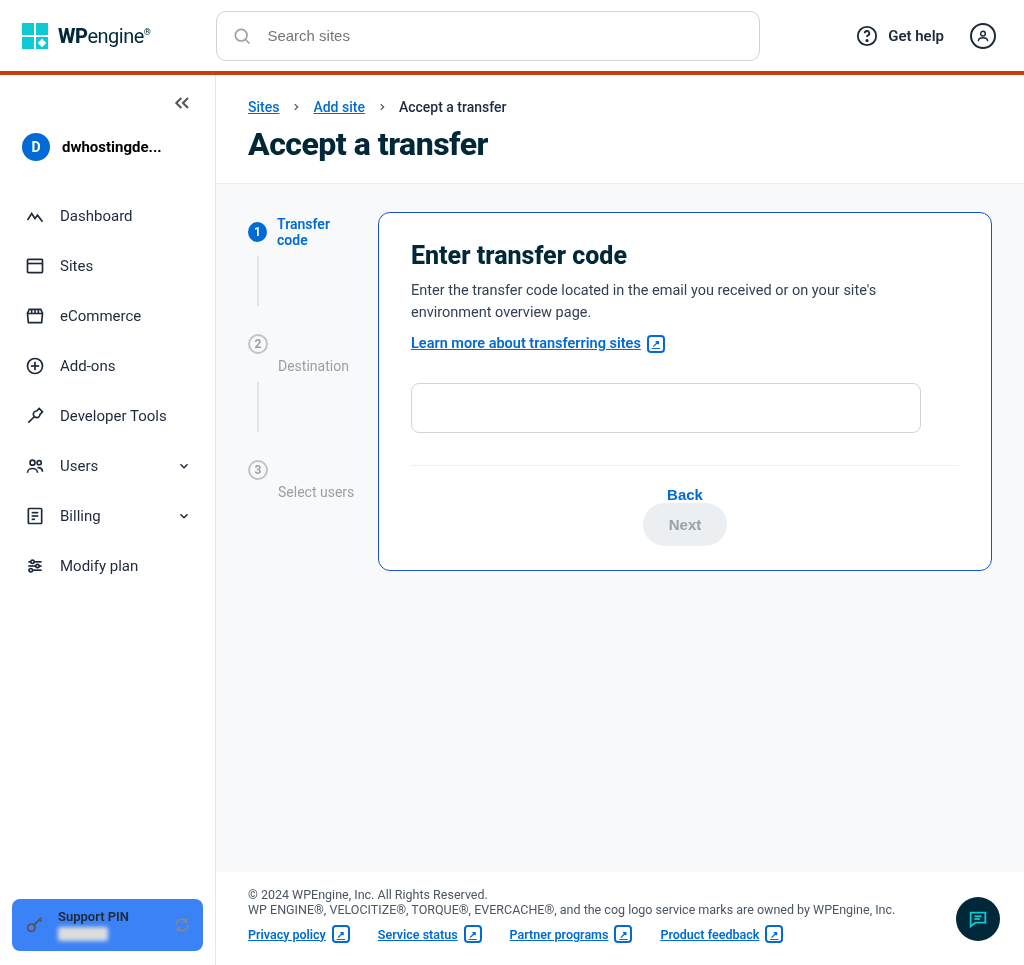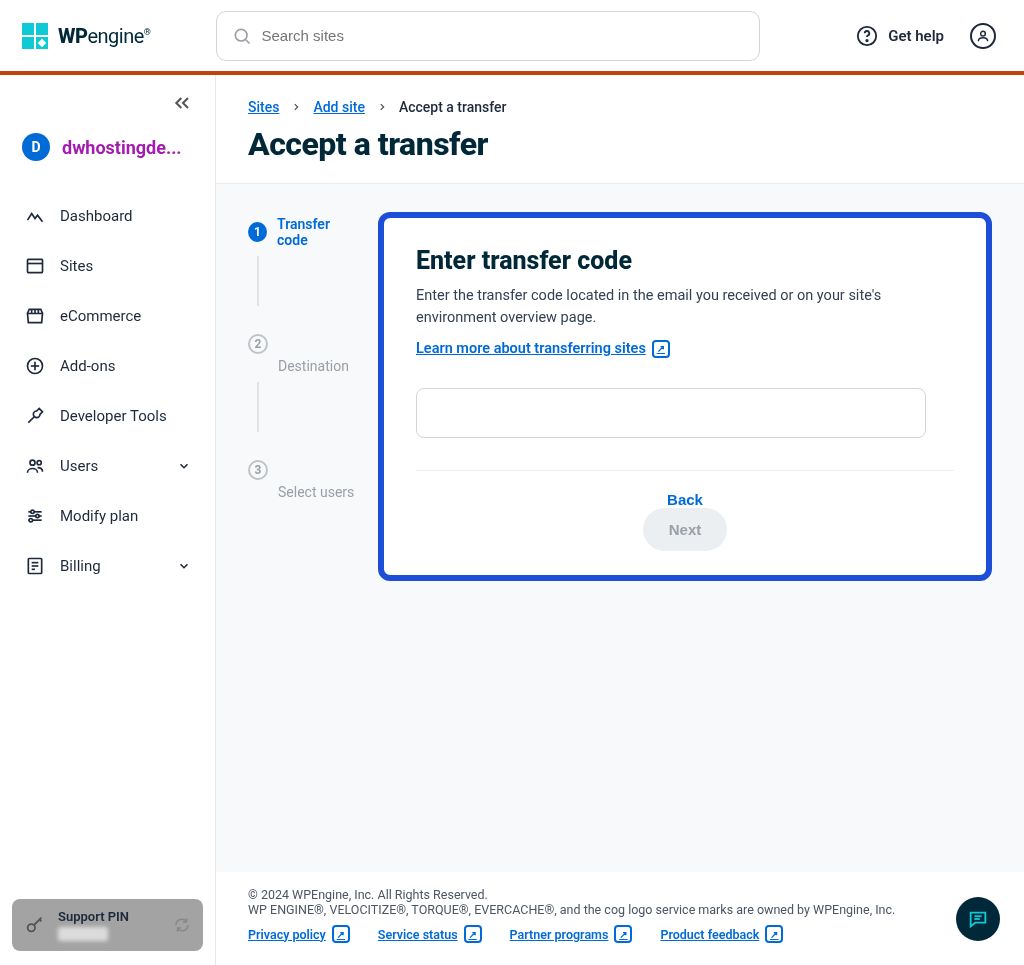--- a/index.html
+++ b/index.html
@@ -39,21 +39,21 @@
   .logo-r { font-size: 9px; vertical-align: super; }
   .search-wrap {
     margin-left: 46px;
     flex: 0 0 544px;
     height: 50px;
     border: 1px solid #d1d5db;
     border-radius: 10px;
     display: flex;
     align-items: center;
     padding: 0 14px;
-    gap: 8px;
+    gap: 14px;
   }
   .search-wrap input {
     border: none; outline: none; flex: 1;
     font-size: 15px; color: #6b7280;
     background: transparent;
   }
   .header-right { margin-left: auto; display: flex; align-items: center; gap: 26px; }
   .get-help { display: flex; align-items: center; gap: 10px; cursor: pointer; }
   .get-help span { font-weight: 600; font-size: 15px; color: #1e293b; }
   .avatar-circle {
@@ -76,32 +76,32 @@
     display: flex; align-items: center; gap: 12px;
     padding: 0 22px; margin-top: 40px; margin-bottom: 24px;
     cursor: pointer;
   }
   .account-avatar {
     width: 28px; height: 28px; border-radius: 50%;
     background: #006bd6; color: #fff;
     display: flex; align-items: center; justify-content: center;
     font-weight: 700; font-size: 14px;
   }
-  .account-name { font-weight: 700; font-size: 18px; color: #a21caf; max-width: 120px; white-space: nowrap; overflow: hidden; text-overflow: ellipsis; }
+  .account-name { font-weight: 700; font-size: 15px; color: #000000; max-width: 120px; white-space: nowrap; overflow: hidden; text-overflow: ellipsis; }
   .nav { list-style: none; padding: 6px 0; }
   .nav-item {
     display: flex; align-items: center; gap: 14px;
     padding: 14px 24px; font-size: 15px; color: #1e293b;
     cursor: pointer;
   }
   .nav-item .chev { margin-left: auto; color: #333; }
   .nav-icon { width: 22px; height: 22px; display: flex; align-items: center; justify-content: center; color: #1e293b; }
   .support-pin {
     position: absolute; bottom: 14px; left: 12px; right: 12px;
-    background: #a3a3a3; border-radius: 8px;
+    background: #3b82f6; border-radius: 8px;
     padding: 10px 12px;
     display: flex; align-items: center; gap: 12px;
   }
   .support-pin .label { font-size: 13px; font-weight: 600; color: #1e293b; }
   .support-pin .blur { width: 50px; height: 14px; background: #dcdcdc; filter: blur(2px); margin-top: 3px; border-radius: 2px; }
   .support-pin .refresh { margin-left: auto; color: #666; }
   
   .main { flex: 1; display: flex; flex-direction: column; background: #fff; overflow: hidden; }
   .main-head { padding: 24px 32px 20px; }
   .breadcrumb { display: flex; align-items: center; gap: 12px; font-size: 14px; }
@@ -120,21 +120,21 @@
     width: 20px; height: 20px; border-radius: 50%;
     display: flex; align-items: center; justify-content: center;
     font-size: 12px; font-weight: 700;
   }
   .step.active .step-circle { background: #006bd6; color: #fff; }
   .step.active .step-label { color: #006bd6; font-weight: 600; font-size: 14px; }
   .step.inactive .step-circle { border: 2px solid #c0c4c8; color: #9aa0a6; background: transparent; }
   .step.inactive .step-label { color: #9aa0a6; font-size: 14px; margin-top: 44px; }
   .step-line { width: 2px; height: 50px; background: #dfe3e6; margin: 8px 0 8px 9px; }
   .card {
-    flex: 1; background: #fff; border: 6px solid #1d4ed8; border-radius: 12px;
+    flex: 1; background: #fff; border: 1px solid #1d4ed8; border-radius: 12px;
     padding: 28px 32px 24px; max-width: 620px; height: fit-content;
   }
   .card h2 { font-size: 25px; font-weight: 800; color: #002838; margin-bottom: 10px; }
   .card p { font-size: 14.5px; color: #334155; line-height: 1.55; }
   .learn-link {
     display: inline-flex; align-items: center; gap: 6px;
     color: #006bd6; font-weight: 600; text-decoration: underline;
     font-size: 14.5px; margin-top: 10px; cursor: pointer;
   }
   .ext-icon {
@@ -287,45 +287,45 @@
         <span>Users</span>
         <span class="chev">
             <svg width="14" height="14" viewBox="0 0 24 24" fill="none" stroke="#1e293b" stroke-width="2.5">
               <path d="M6 9l6 6 6-6"></path>
             </svg>
           </span>
       </li>
       <li class="nav-item">
         <span class="nav-icon">
             <svg width="20" height="20" viewBox="0 0 24 24" fill="none" stroke="#1e293b" stroke-width="2">
+              <rect x="4" y="3" width="16" height="18" rx="1"></rect>
+              <line x1="8" y1="8" x2="16" y2="8"></line>
+              <line x1="8" y1="12" x2="16" y2="12"></line>
+              <line x1="8" y1="16" x2="12" y2="16"></line>
+            </svg>
+          </span>
+        <span>Billing</span>
+        <span class="chev">
+            <svg width="14" height="14" viewBox="0 0 24 24" fill="none" stroke="#1e293b" stroke-width="2.5">
+              <path d="M6 9l6 6 6-6"></path>
+            </svg>
+          </span>
+      </li>
+      <li class="nav-item">
+        <span class="nav-icon">
+            <svg width="20" height="20" viewBox="0 0 24 24" fill="none" stroke="#1e293b" stroke-width="2">
               <line x1="4" y1="7" x2="20" y2="7"></line>
               <line x1="4" y1="12" x2="20" y2="12"></line>
               <line x1="4" y1="17" x2="20" y2="17"></line>
               <circle cx="9" cy="7" r="2" fill="#fff"></circle>
               <circle cx="15" cy="12" r="2" fill="#fff"></circle>
               <circle cx="7" cy="17" r="2" fill="#fff"></circle>
             </svg>
           </span>
         <span>Modify plan</span>
-      </li>
-      <li class="nav-item">
-        <span class="nav-icon">
-            <svg width="20" height="20" viewBox="0 0 24 24" fill="none" stroke="#1e293b" stroke-width="2">
-              <rect x="4" y="3" width="16" height="18" rx="1"></rect>
-              <line x1="8" y1="8" x2="16" y2="8"></line>
-              <line x1="8" y1="12" x2="16" y2="12"></line>
-              <line x1="8" y1="16" x2="12" y2="16"></line>
-            </svg>
-          </span>
-        <span>Billing</span>
-        <span class="chev">
-            <svg width="14" height="14" viewBox="0 0 24 24" fill="none" stroke="#1e293b" stroke-width="2.5">
-              <path d="M6 9l6 6 6-6"></path>
-            </svg>
-          </span>
       </li>
     </ul>
     <div class="support-pin">
       <span>
           <svg width="22" height="22" viewBox="0 0 24 24" fill="none" stroke="#555" stroke-width="2">
             <circle cx="8" cy="15" r="4"></circle>
             <path d="M11 12l8-8"></path>
             <path d="M17 6l2 2"></path>
           </svg>
         </span>

